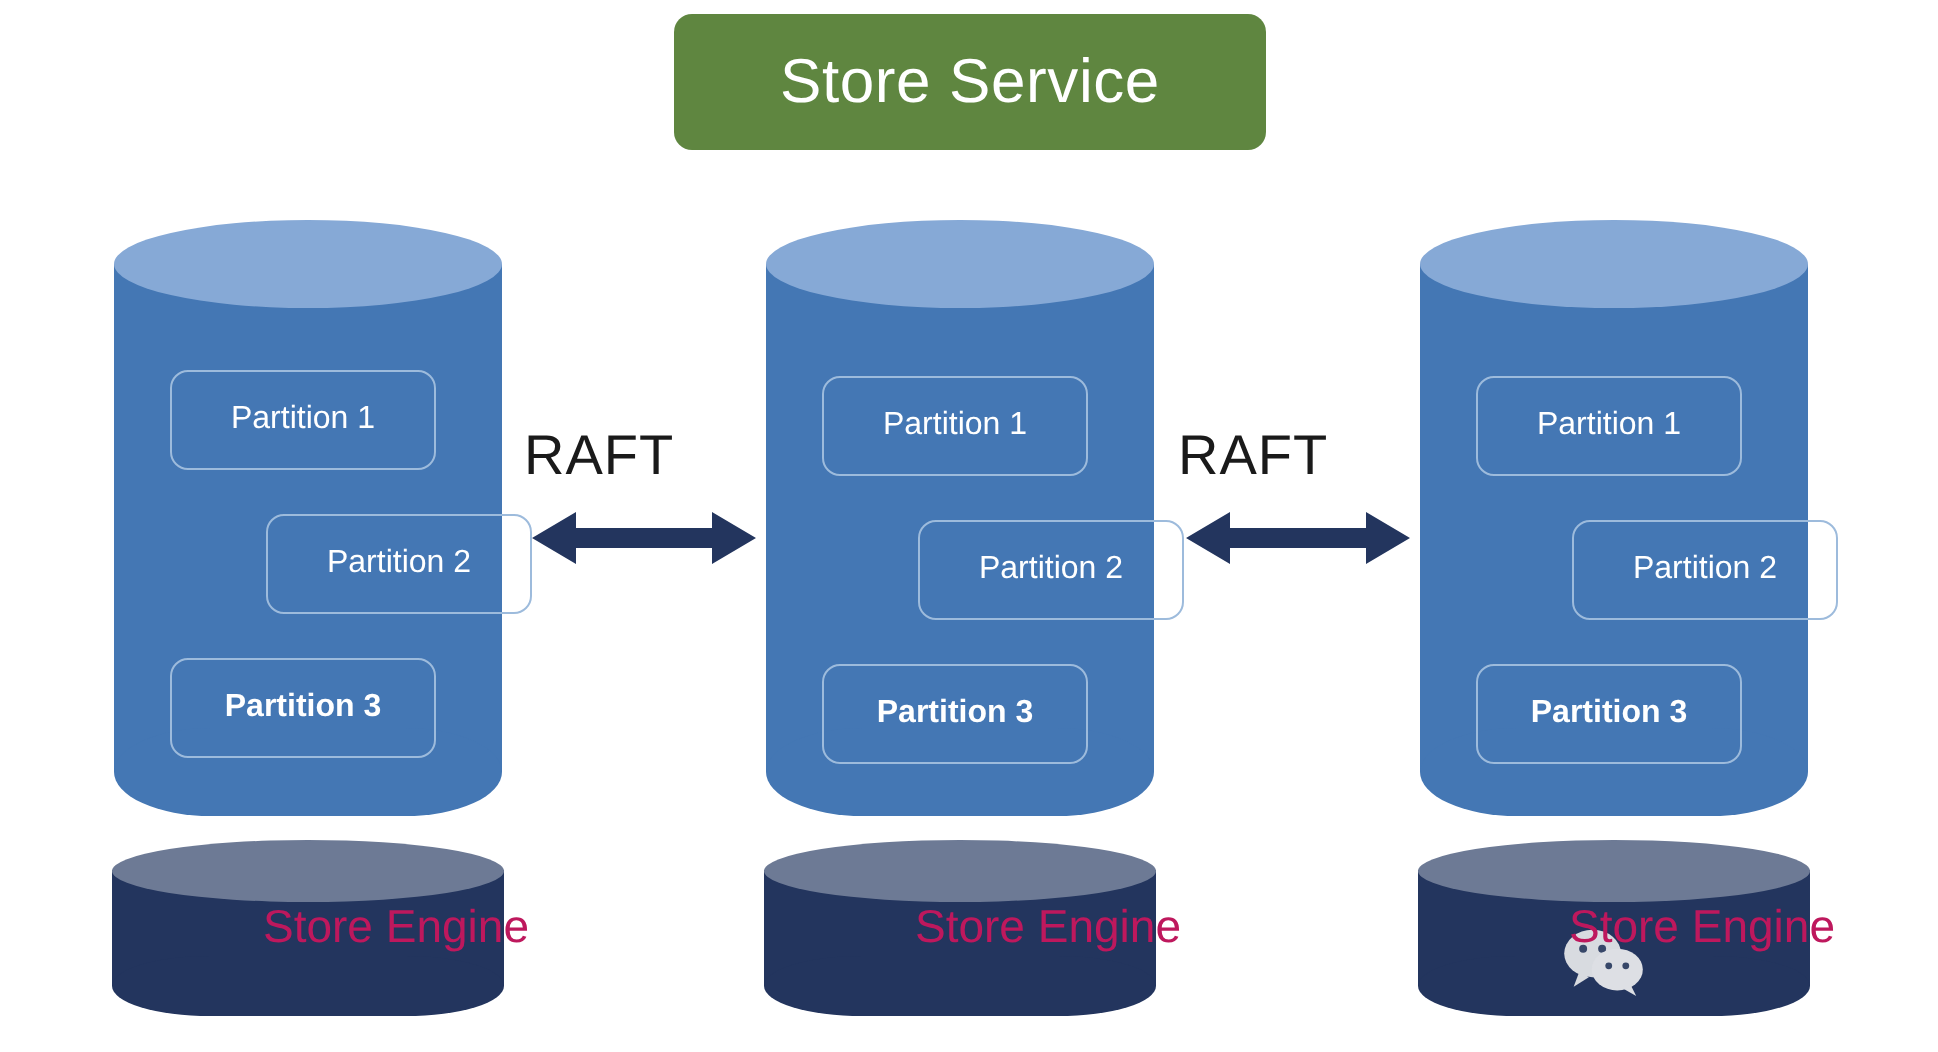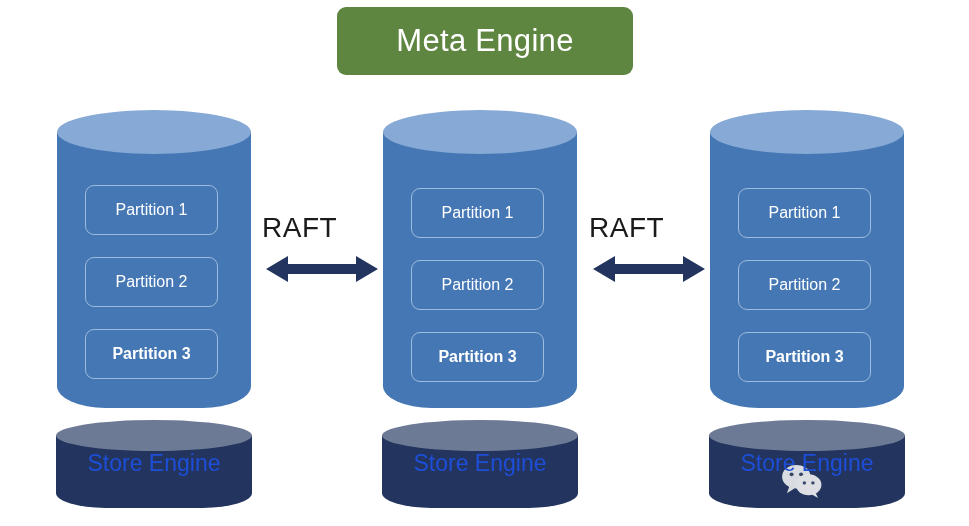--- a/index.html
+++ b/index.html
@@ -99,21 +99,21 @@
     border: 1px solid #9dbbdc;
     border-radius: 9px;
     display: flex;
     align-items: center;
     justify-content: center;
     color: #ffffff;
     font-size: 16px;
     box-sizing: border-box;
   }
   .p1 { top: 185px; }
-  .p2 { top: 257px; }
+  .p2 { top: 257px; margin-left: 48px; }
   .p3 { top: 329px; font-weight: bold; }
 
   
   .node-2 .p1 { top: 188px; }
   .node-2 .p2 { top: 260px; }
   .node-2 .p3 { top: 332px; }
   .node-3 .p1 { top: 188px; }
   .node-3 .p2 { top: 260px; }
   .node-3 .p3 { top: 332px; }
 
@@ -150,23 +150,24 @@
     height: 31px;
     background: #6d7a95;
     border-radius: 50%;
   }
   .store-label {
     position: absolute;
     left: 0;
     top: 30px;
     width: 196px;
     text-align: center;
-    color: #1d4ed8;
+    color: #be185d;
     font-size: 23px;
     z-index: 5;
+    padding-left: 44px;
   }
 
   
   .raft {
     position: absolute;
     top: 212px;
     width: 120px;
     height: 80px;
   }
   .raft-1 { left: 262px; }
@@ -214,21 +215,21 @@
     white-space: nowrap;
     font-family: "DejaVu Sans", sans-serif;
   }
 </style>
 </head>
 <body>
 
 <div id="canvas">
 
   <div class="meta-service">
-    <span>Meta Engine</span>
+    <span>Store Service</span>
   </div>
 
   <div class="node node-1">
     <div class="cyl">
       <div class="cyl-body"></div>
       <div class="cyl-bottom"></div>
       <div class="cyl-top"></div>
     </div>
     <div class="partitions">
       <div class="partition p1">

